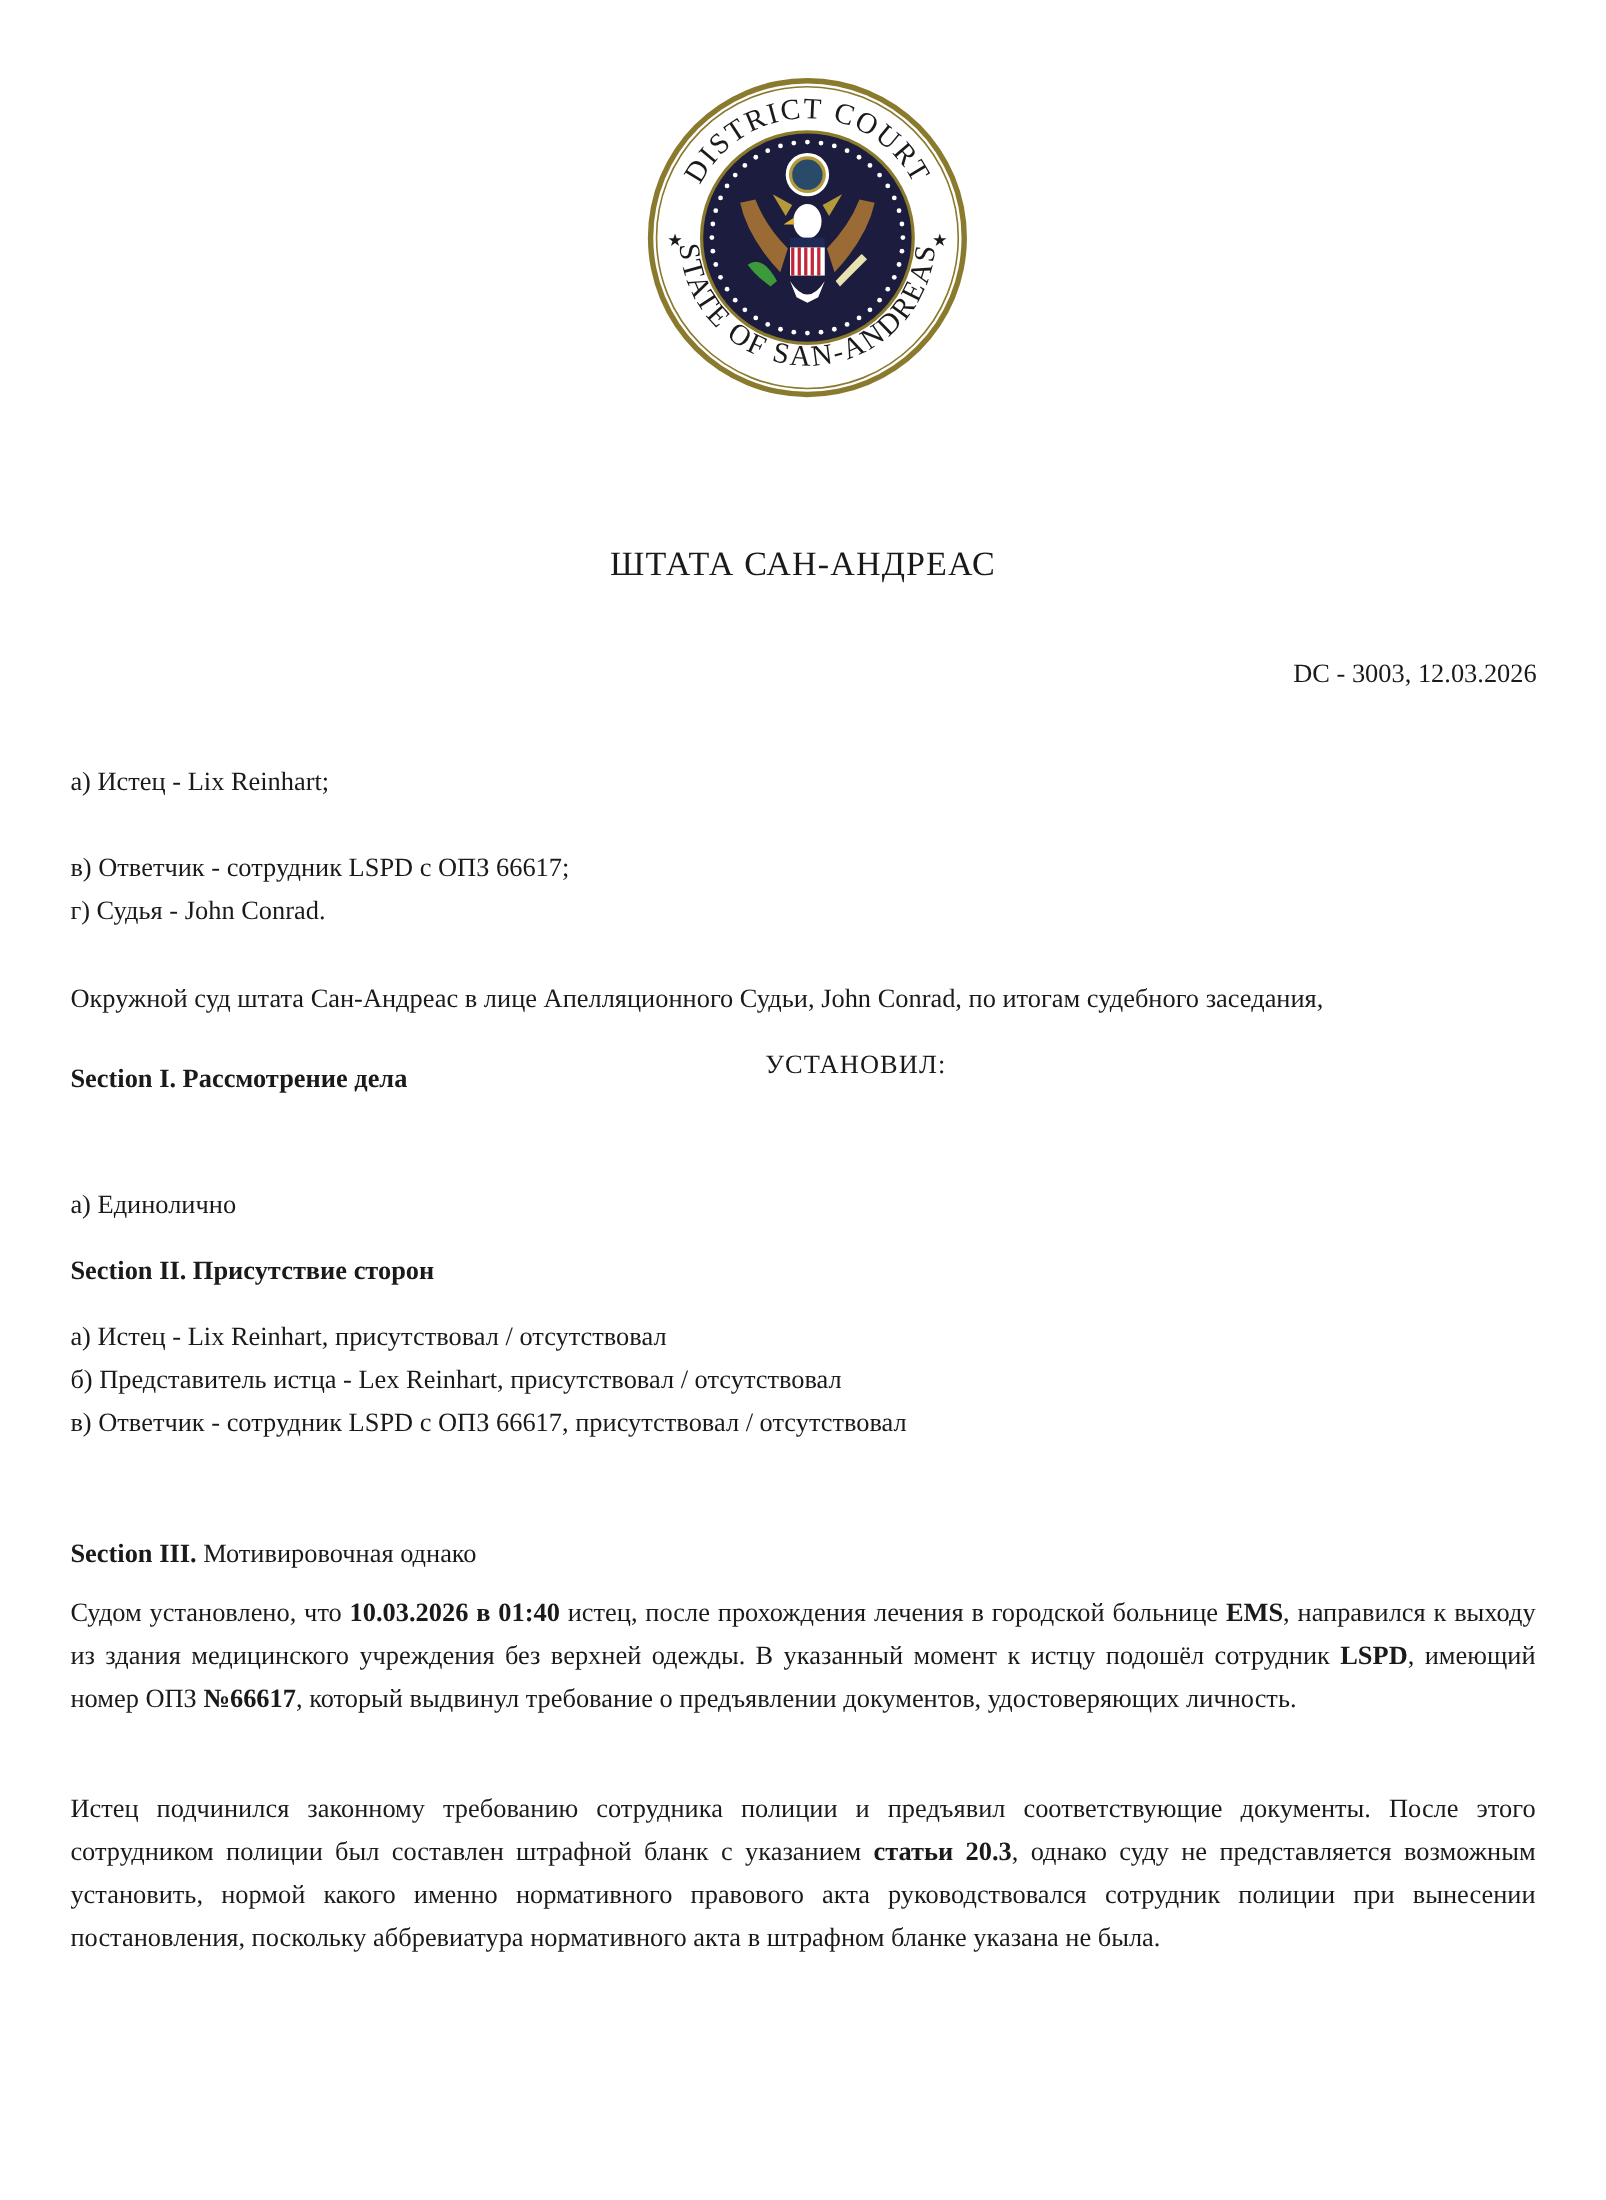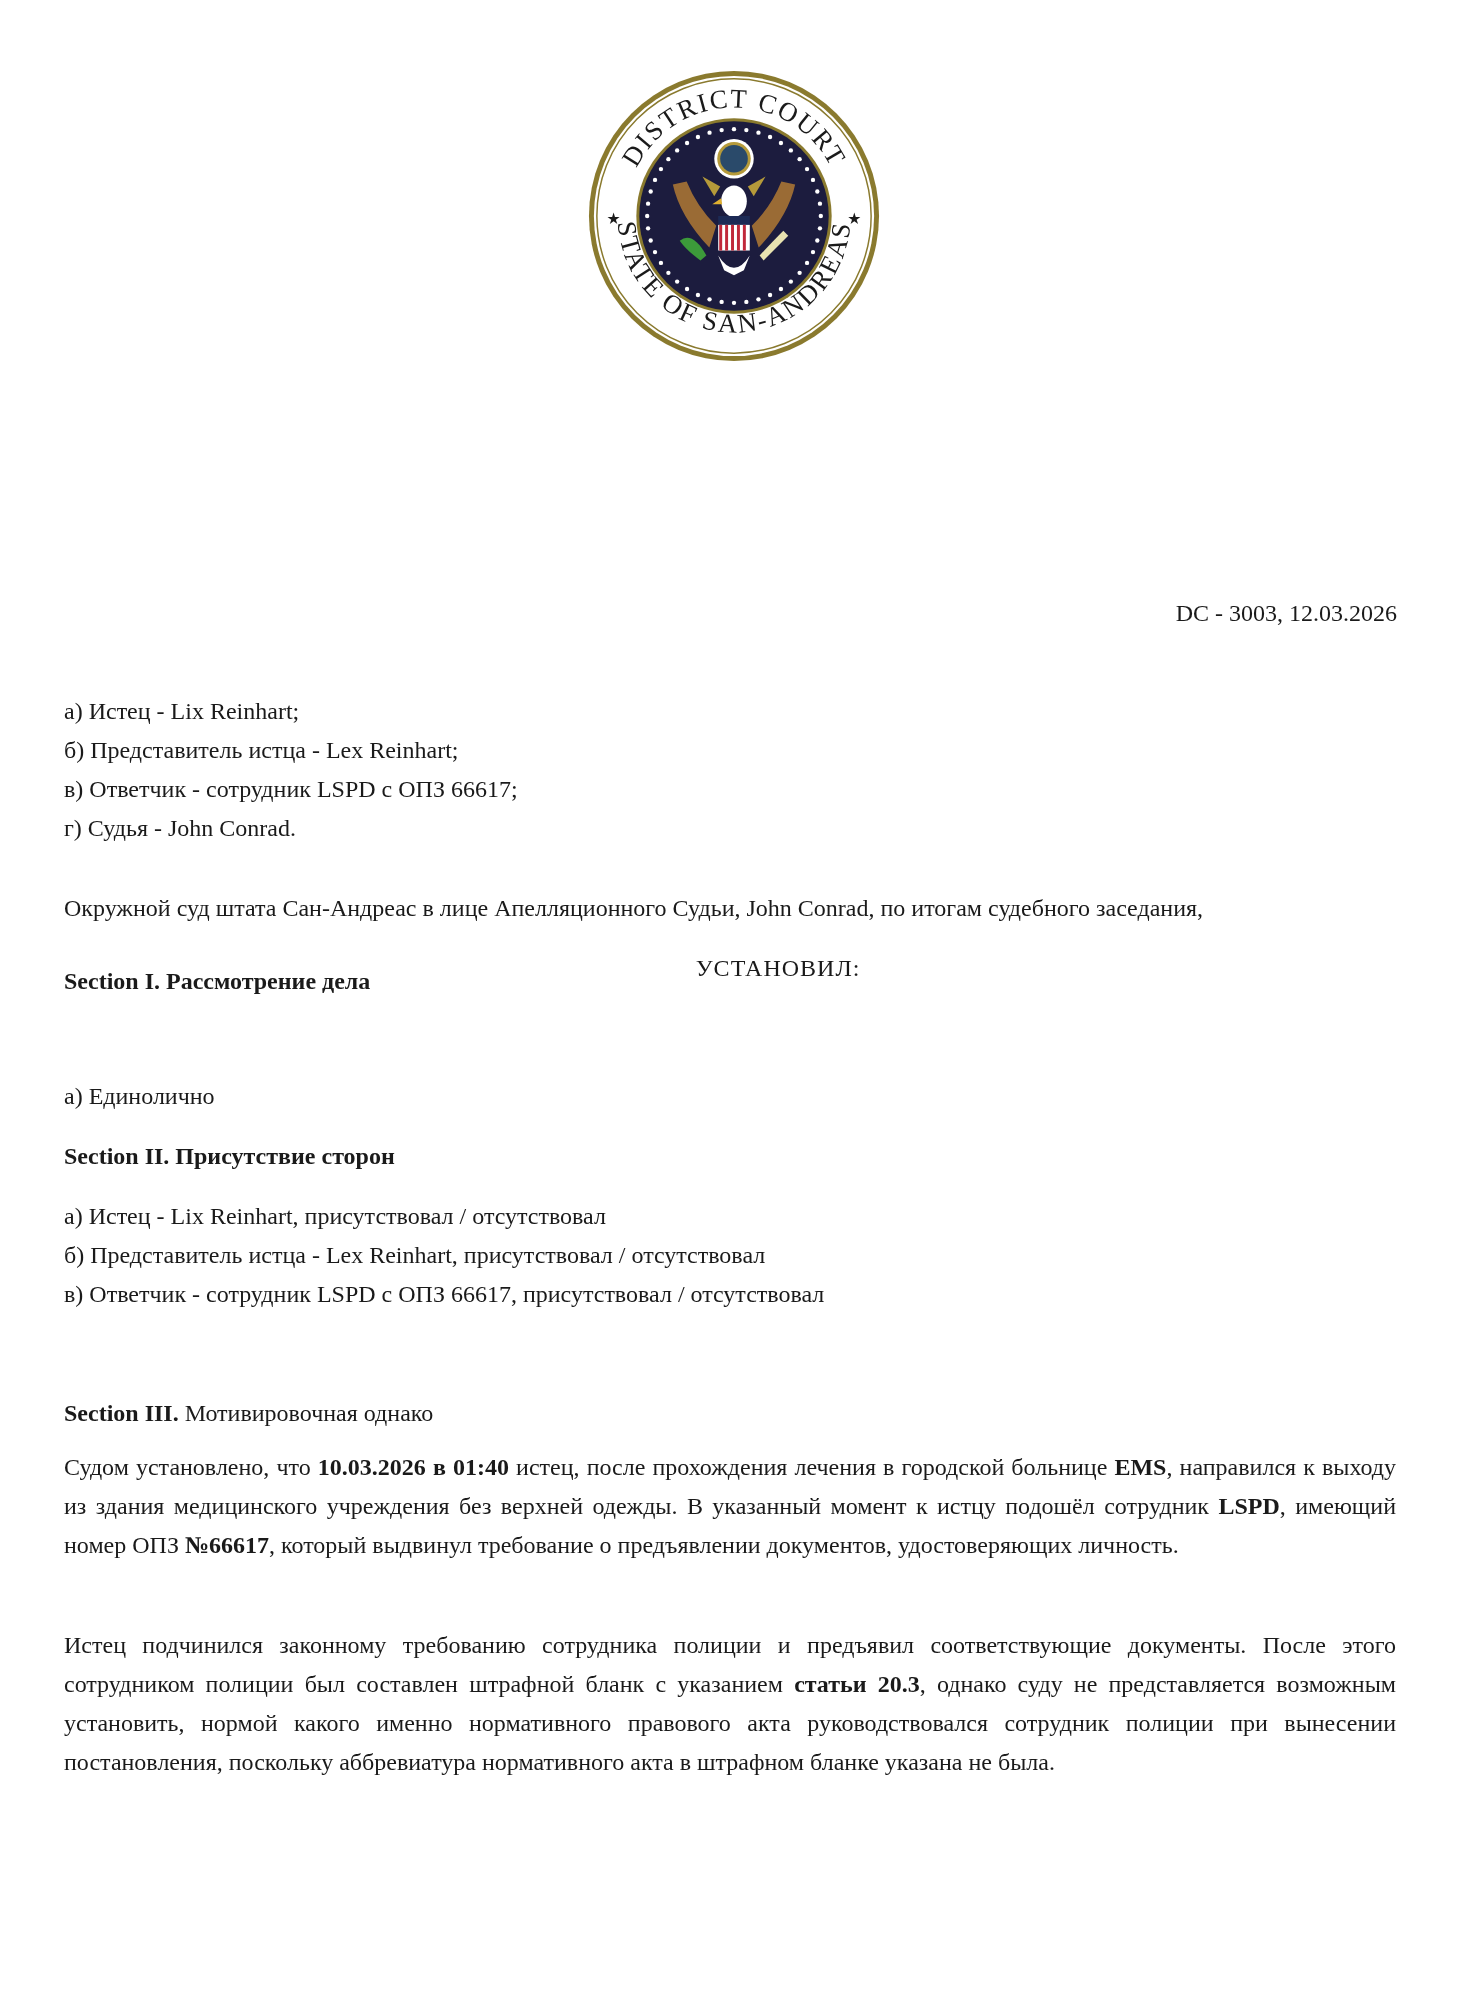--- a/index.html
+++ b/index.html
@@ -142,25 +142,25 @@
         <rect x="147" y="159" width="3" height="26"></rect>
         <rect x="153" y="159" width="3" height="26"></rect>
         <rect x="159" y="159" width="3" height="26"></rect>
       </g>
       <path d="M 134 190 Q 150 215 166 190 L 160 205 L 150 210 L 140 205 Z" fill="#ffffff"></path>
       <path d="M 95 175 Q 108 165 122 190 L 116 195 Q 102 185 95 175 Z" fill="#3c9a3a"></path>
       <path d="M 205 170 Q 195 180 180 195 L 176 190 Q 190 175 200 165 Z" fill="#e8e2b0"></path>
     </g>
   </svg>
 
+  <div class="title t2">ШТАТА САН-АНДРЕАС</div>
 
   <div class="text case-no">DC - 3003, 12.03.2026</div>
 
   <div class="text party p0">а) Истец - Lix Reinhart;</div>
-  <div class="text party p1">б) Представитель истца - Lex Reinhart;</div>
   <div class="text party p2">в) Ответчик - сотрудник LSPD с ОПЗ 66617;</div>
   <div class="text party p3">г) Судья - John Conrad.</div>
 
   <div class="text left intro">Окружной суд штата Сан-Андреас в лице Апелляционного Судьи, John Conrad, по итогам судебного заседания,</div>
   <div class="ustanovil">УСТАНОВИЛ:</div>
 
   <div class="text left sec1">Section I. Рассмотрение дела</div>
   <div class="text left sec1-a">а) Единолично</div>
 
   <div class="text left sec2">Section II. Присутствие сторон</div>

